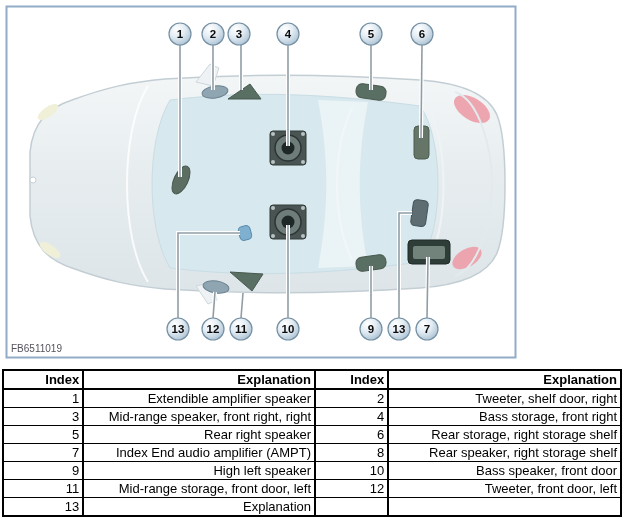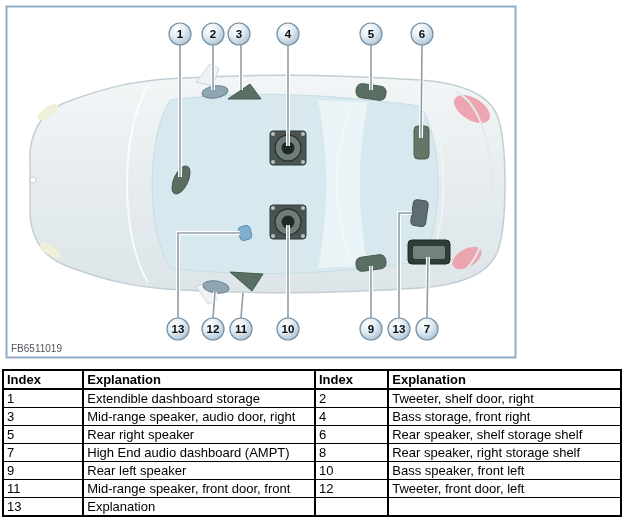--- a/index.html
+++ b/index.html
@@ -7,21 +7,21 @@
        font-family:"Liberation Sans","DejaVu Sans",sans-serif;}
   .diagram-wrap{position:absolute;left:0;top:0;width:626px;height:366px;}
   svg{display:block;}
   .fig-code{font-size:10px;fill:#53535b;}
   .callout-num{font-size:11.5px;font-weight:bold;fill:#0b0b0b;}
   table.legend{position:absolute;left:2px;top:369px;width:620px;
        border-collapse:collapse;table-layout:fixed;
        border:2px solid #000;font-size:13px;color:#000;}
   table.legend th,table.legend td{
        border:1px solid #000;border-left:2px solid #000;border-right:2px solid #000;
-       height:17px;padding:0 3px;text-align:left;vertical-align:middle;
+       height:17px;padding:0 3px;text-align:right;vertical-align:middle;
        white-space:nowrap;overflow:hidden;font-weight:normal;}
   table.legend th{font-weight:bold;border-bottom:2px solid #000;}
   col.c-idx1{width:80px;} col.c-exp1{width:231px;}
   col.c-idx2{width:73px;} col.c-exp2{width:232px;}
 </style>
 </head>
 <body>
 
 <div class="diagram-wrap">
 <svg width="626" height="366" viewBox="0 0 626 366" xmlns="http://www.w3.org/2000/svg">
@@ -182,51 +182,51 @@
     <tr>
       <th>Index</th>
       <th>Explanation</th>
       <th>Index</th>
       <th>Explanation</th>
     </tr>
   </thead>
   <tbody id="legend-body">
       <tr>
         <td>1</td>
-        <td>Extendible dashboard storage</td>
+        <td>Extendible amplifier speaker</td>
         <td>2</td>
         <td>Tweeter, shelf door, right</td>
       </tr>
       <tr>
         <td>3</td>
-        <td>Mid-range speaker, audio door, right</td>
+        <td>Mid-range speaker, front right, right</td>
         <td>4</td>
         <td>Bass storage, front right</td>
       </tr>
       <tr>
         <td>5</td>
         <td>Rear right speaker</td>
         <td>6</td>
-        <td>Rear speaker, shelf storage shelf</td>
+        <td>Rear storage, right storage shelf</td>
       </tr>
       <tr>
         <td>7</td>
-        <td>High End audio dashboard (AMPT)</td>
+        <td>Index End audio amplifier (AMPT)</td>
         <td>8</td>
         <td>Rear speaker, right storage shelf</td>
       </tr>
       <tr>
         <td>9</td>
-        <td>Rear left speaker</td>
+        <td>High left speaker</td>
         <td>10</td>
-        <td>Bass speaker, front left</td>
+        <td>Bass speaker, front door</td>
       </tr>
       <tr>
         <td>11</td>
-        <td>Mid-range speaker, front door, front</td>
+        <td>Mid-range storage, front door, left</td>
         <td>12</td>
         <td>Tweeter, front door, left</td>
       </tr>
       <tr>
         <td>13</td>
         <td>Explanation</td>
         <td></td>
         <td></td>
       </tr>
     </tbody>

